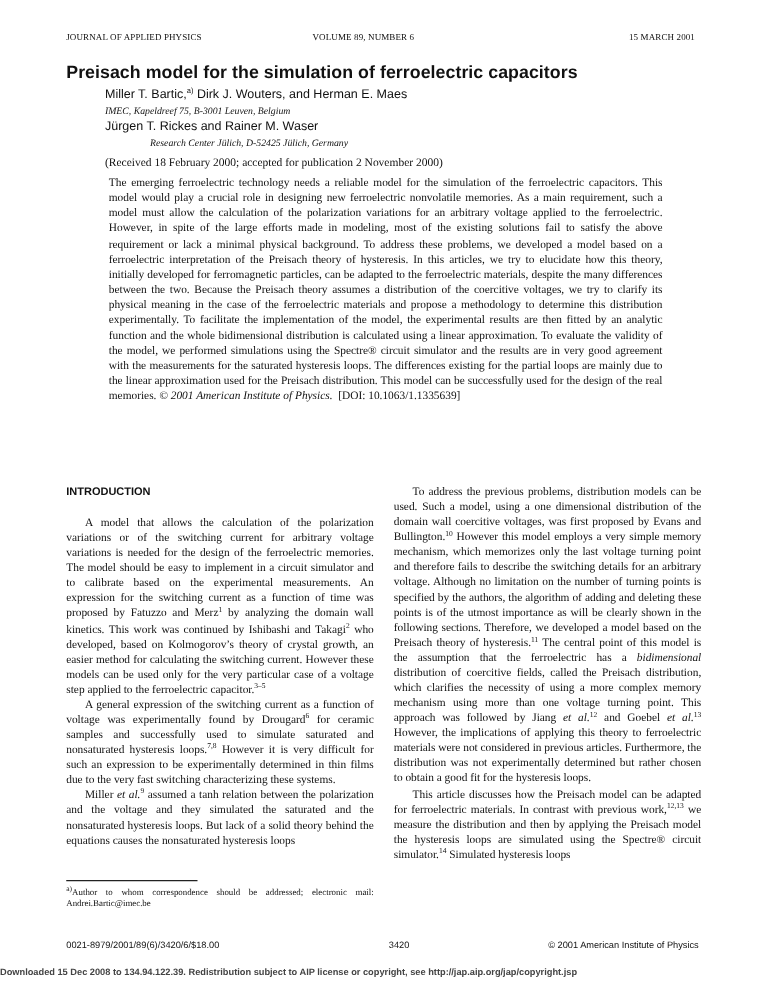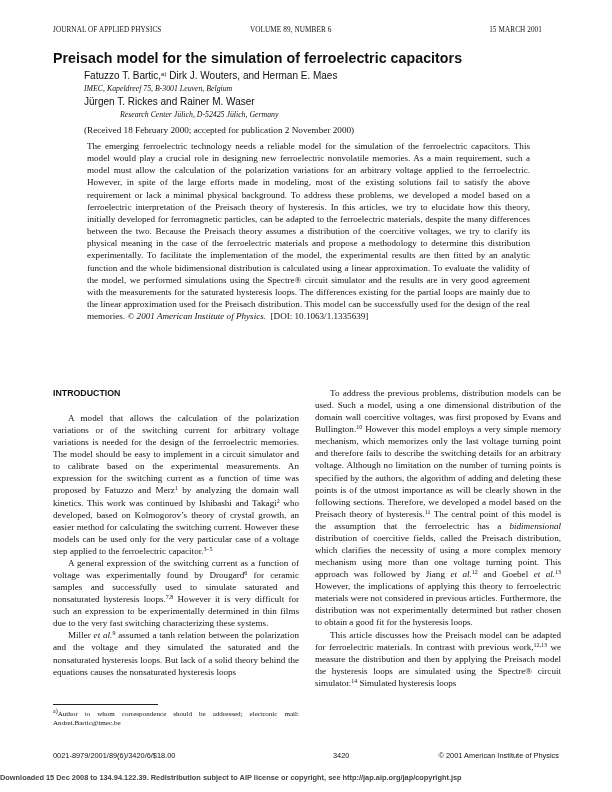--- a/index.html
+++ b/index.html
@@ -31,26 +31,26 @@
   .footnote { left: 53px; top: 710px; width: 246px; font-size: 7.1px; line-height: 9.2px; text-align: justify; }
 
   .footer { top: 751px; font-size: 7.4px; }
   .download { top: 773px; left: 0; width: 612px; text-align: left; font-size: 7.4px; font-weight: bold; color: #444; }
 </style>
 </head>
 <body>
 
 <div class="abs serif running-head" style="left:53px;">JOURNAL OF APPLIED PHYSICS</div>
 <div class="abs serif running-head" style="left:250px;">VOLUME 89, NUMBER 6</div>
-<div class="abs serif running-head" style="right:70px;">15 MARCH 2001</div>
+<div class="abs serif running-head" style="right:56px;">15 MARCH 2001</div>
 
 <div class="abs sans title">Preisach model for the simulation of ferroelectric capacitors</div>
 
 <div class="abs sans authors" style="top:70px;">
-  <span>Fatuzzo T. Bartic,</span><sup>a)</sup><span> Dirk J. Wouters, and Herman E. Maes</span>
+  <span>Miller T. Bartic,</span><sup>a)</sup><span> Dirk J. Wouters, and Herman E. Maes</span>
 </div>
 <div class="abs serif affil" style="top:84px;">IMEC, Kapeldreef 75, B-3001 Leuven, Belgium</div>
 
 <div class="abs sans authors" style="top:96px;">Jürgen T. Rickes and Rainer M. Waser</div>
 <div class="abs serif affil" style="top:110px;margin-left:36px;">Research Center Jülich, D-52425 Jülich, Germany</div>
 
 <div class="abs serif received">(Received 18 February 2000; accepted for publication 2 November 2000)</div>
 
 <div class="abs serif abstract">
   <span>The emerging ferroelectric technology needs a reliable model for the simulation of the ferroelectric capacitors. This model would play a crucial role in designing new ferroelectric nonvolatile memories. As a main requirement, such a model must allow the calculation of the polarization variations for an arbitrary voltage applied to the ferroelectric. However, in spite of the large efforts made in modeling, most of the existing solutions fail to satisfy the above requirement or lack a minimal physical background. To address these problems, we developed a model based on a ferroelectric interpretation of the Preisach theory of hysteresis. In this articles, we try to elucidate how this theory, initially developed for ferromagnetic particles, can be adapted to the ferroelectric materials, despite the many differences between the two. Because the Preisach theory assumes a distribution of the coercitive voltages, we try to clarify its physical meaning in the case of the ferroelectric materials and propose a methodology to determine this distribution experimentally. To facilitate the implementation of the model, the experimental results are then fitted by an analytic function and the whole bidimensional distribution is calculated using a linear approximation. To evaluate the validity of the model, we performed simulations using the Spectre® circuit simulator and the results are in very good agreement with the measurements for the saturated hysteresis loops. The differences existing for the partial loops are mainly due to the linear approximation used for the Preisach distribution. This model can be successfully used for the design of the real memories. </span><span class="ital">© 2001 American Institute of Physics.</span><span style="white-space:pre;">  [DOI: 10.1063/1.1335639]</span>
@@ -68,16 +68,16 @@
   <p><span>To address the previous problems, distribution models can be used. Such a model, using a one dimensional distri­bution of the domain wall coercitive voltages, was first pro­posed by Evans and Bullington.</span><sup>10</sup><span> However this model em­ploys a very simple memory mechanism, which memorizes only the last voltage turning point and therefore fails to de­scribe the switching details for an arbitrary voltage. Al­though no limitation on the number of turning points is specified by the authors, the algorithm of adding and deleting these points is of the utmost importance as will be clearly shown in the following sections. Therefore, we developed a model based on the Preisach theory of hysteresis.</span><sup>11</sup><span> The cen­tral point of this model is the assumption that the ferroelec­tric has a </span><em>bidimensional</em><span> distribution of coercitive fields, called the Preisach distribution, which clarifies the necessity of using a more complex memory mechanism using more than one voltage turning point. This approach was followed by Jiang </span><em>et al.</em><sup>12</sup><span> and Goebel </span><em>et al.</em><sup>13</sup><span> However, the implica­tions of applying this theory to ferroelectric materials were not considered in previous articles. Furthermore, the distri­bution was not experimentally determined but rather chosen to obtain a good fit for the hysteresis loops.</span></p>
   <p><span>This article discusses how the Preisach model can be adapted for ferroelectric materials. In contrast with previous work,</span><sup>12,13</sup><span> we measure the distribution and then by applying the Preisach model the hysteresis loops are simulated using the Spectre® circuit simulator.</span><sup>14</sup><span> Simulated hysteresis loops</span></p>
 </div>
 
 <div class="abs footnote-rule"></div>
 <div class="abs serif footnote">
   <sup>a)</sup><span>Author to whom correspondence should be addressed; electronic mail: Andrei.Bartic@imec.be</span>
 </div>
 
 <div class="abs sans footer" style="left:53px;">0021-8979/2001/89(6)/3420/6/$18.00</div>
-<div class="abs sans footer" style="left:308px;padding-left:25px;">3420</div>
+<div class="abs sans footer" style="left:286px;padding-left:25px;">3420</div>
 <div class="abs sans footer" style="right:53px;">© 2001 American Institute of Physics</div>
 
 <div class="abs sans download">Downloaded 15 Dec 2008 to 134.94.122.39. Redistribution subject to AIP license or copyright, see http://jap.aip.org/jap/copyright.jsp</div>
 
 </body></html>

